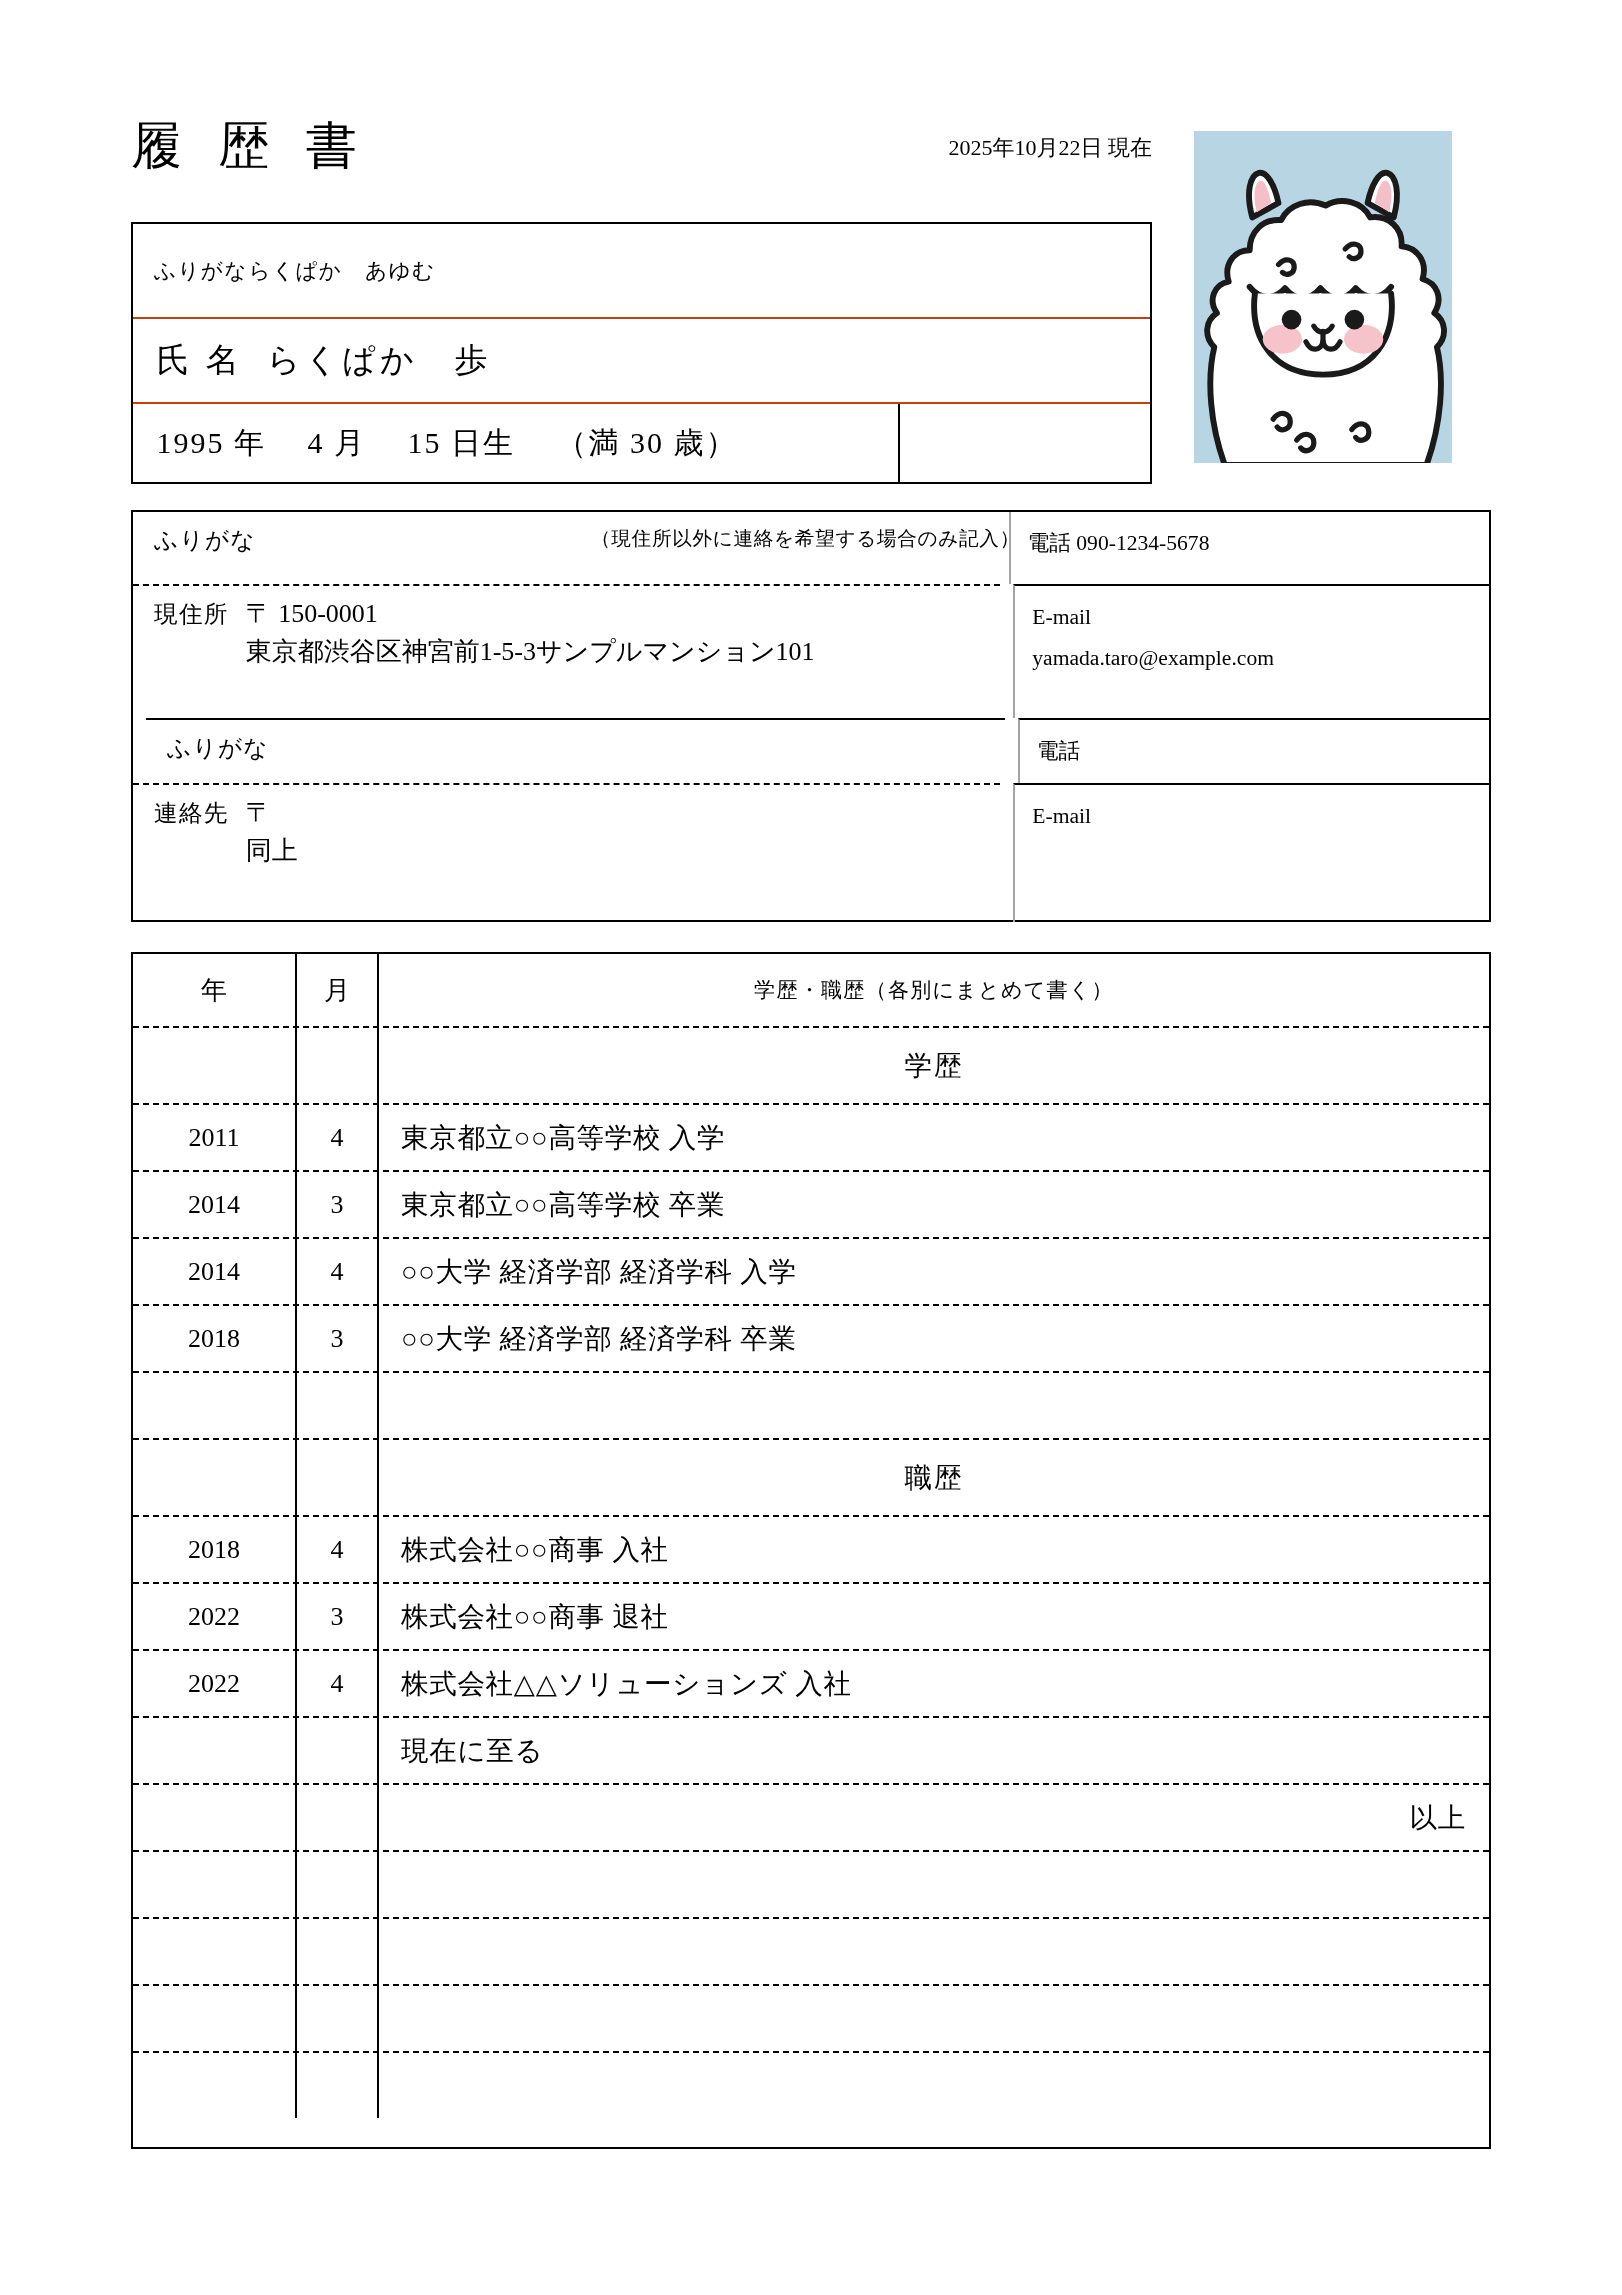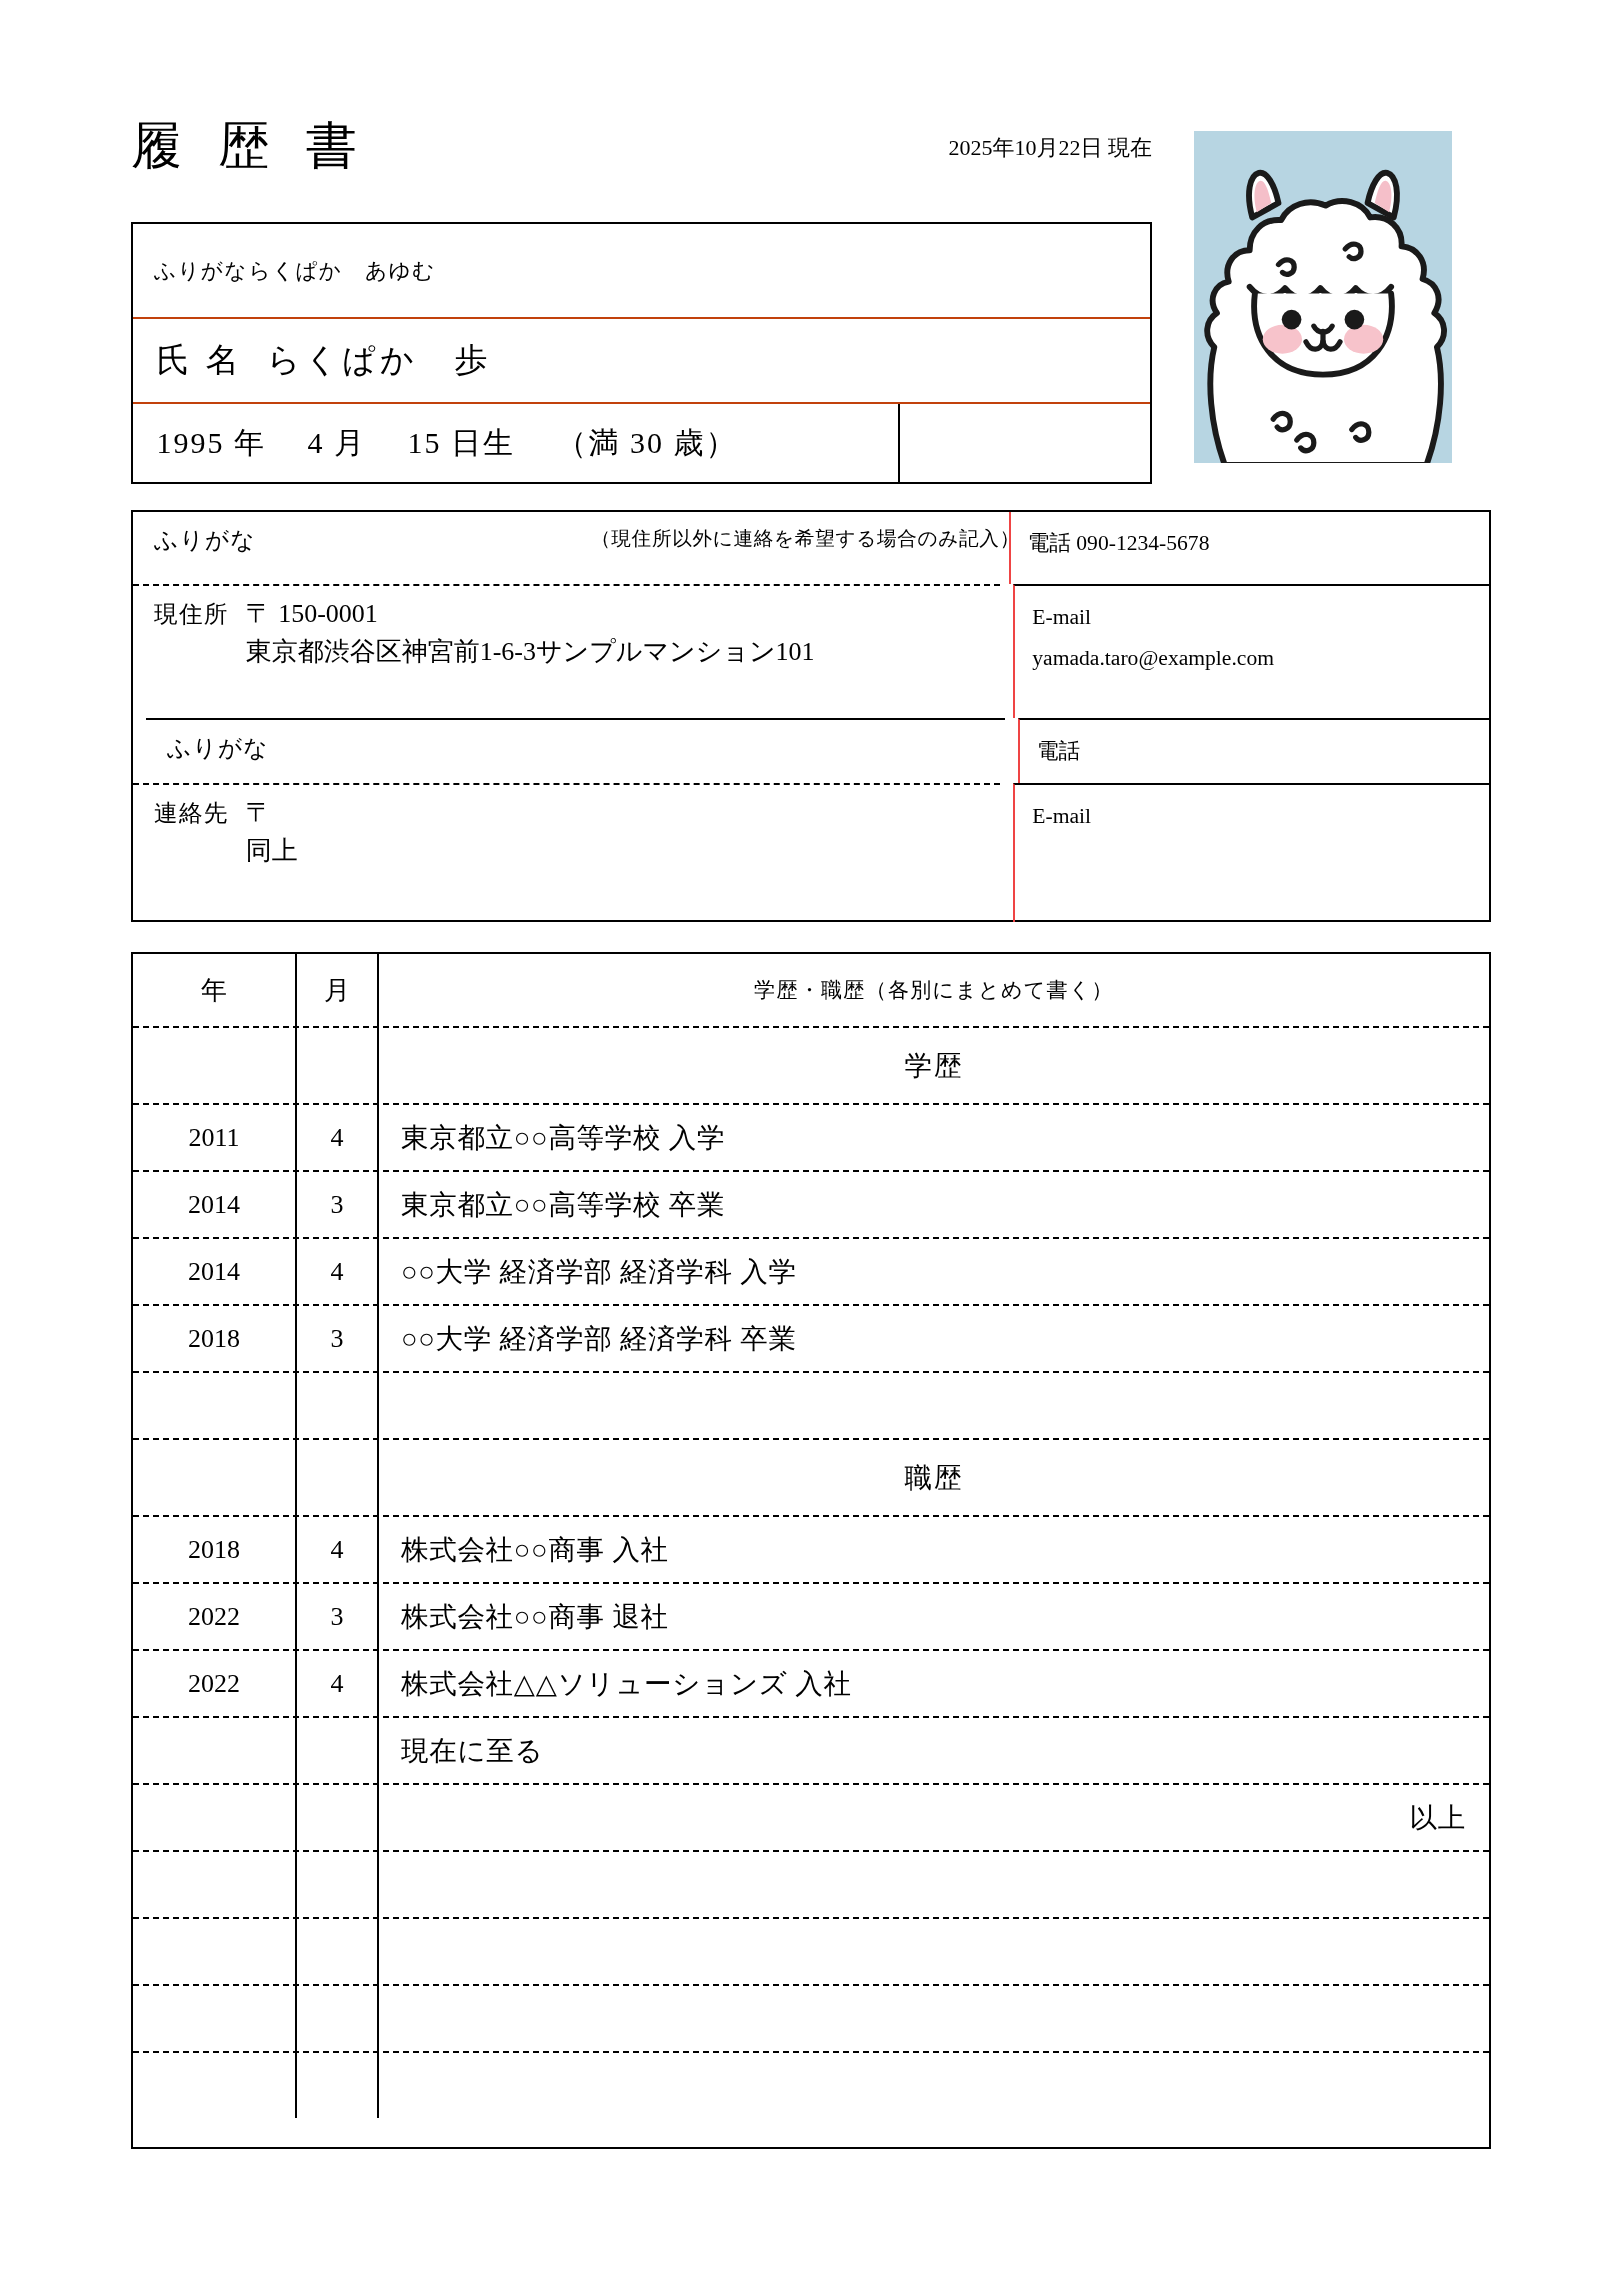--- a/index.html
+++ b/index.html
@@ -102,21 +102,21 @@
     padding-left: 23.6px;
     letter-spacing: 2px;
     white-space: nowrap;
   }
   .birth-left  { width: 766px; }
   .birth-right { width: 253px; }
 
   
   #addr-block { left: 131px; top: 510px; width: 1360px; height: 412px; }
   .addr-left  { width: 877px; box-sizing: border-box; }
-  .addr-right { width: 481px; box-sizing: border-box; border-left: 2px solid #ef4444; }
+  .addr-right { width: 481px; box-sizing: border-box; border-left: 2px solid #a3a3a3; }
 
   .ab-row { display: flex; }
   .ab-furi-row  { height: 72px; }
   .ab-main-row  { height: 134px; }
   .ab-furi2-row { height: 65px; }
   .ab-main2-row { height: 139px; }
 
   .half { box-sizing: border-box; display: flex; }
   .half.dash-top { border-top: 2px dashed #000; }
   .half.solid-top { border-top: 2px solid #000; margin-left: 13px; }
@@ -259,21 +259,21 @@
     <div class="half addr-right">
       <div class="contact-line"><span>電話</span>&nbsp;<span class="val">090-1234-5678</span></div>
     </div>
   </div>
 
   <div class="ab-row ab-main-row">
     <div class="half addr-left dash-top">
       <span class="addr-label">現住所</span>
       <div class="addr-body">
         <div>〒 150-0001</div>
-        <div>東京都渋谷区神宮前1-6-3サンプルマンション101</div>
+        <div>東京都渋谷区神宮前1-5-3サンプルマンション101</div>
       </div>
     </div>
     <div class="half addr-right solid-top">
       <div class="contact-line">
         <div>E-mail</div>
         <div>yamada.taro@example.com</div>
       </div>
     </div>
   </div>
 

